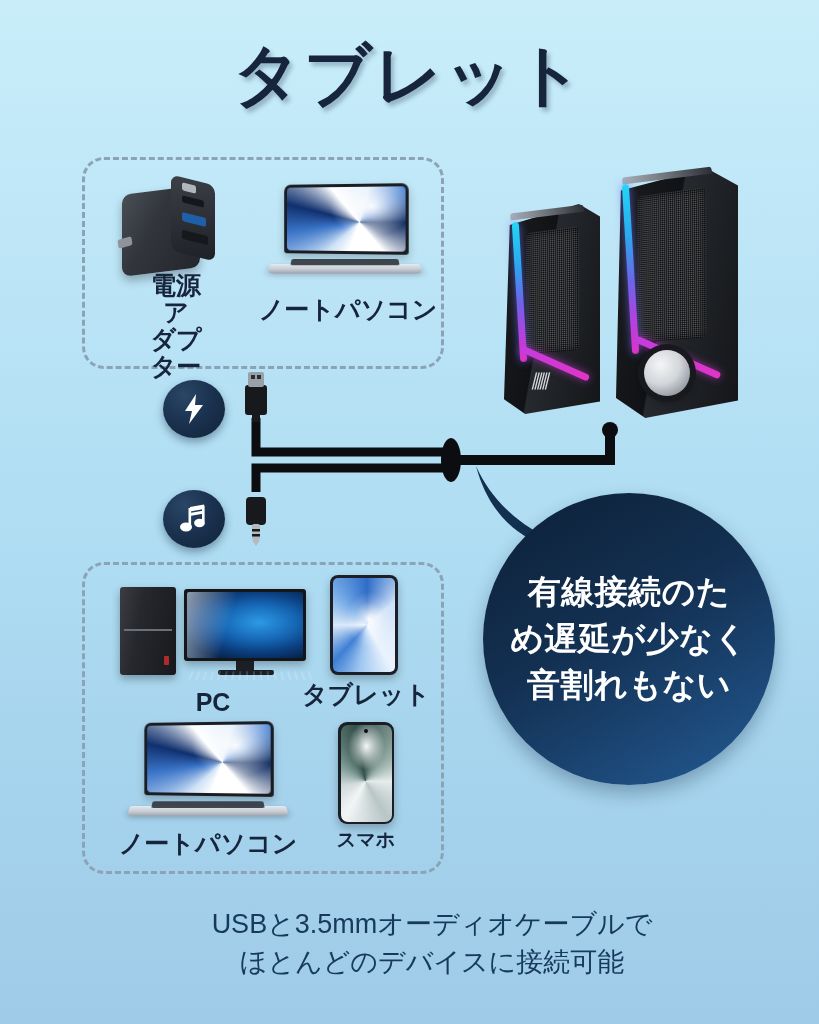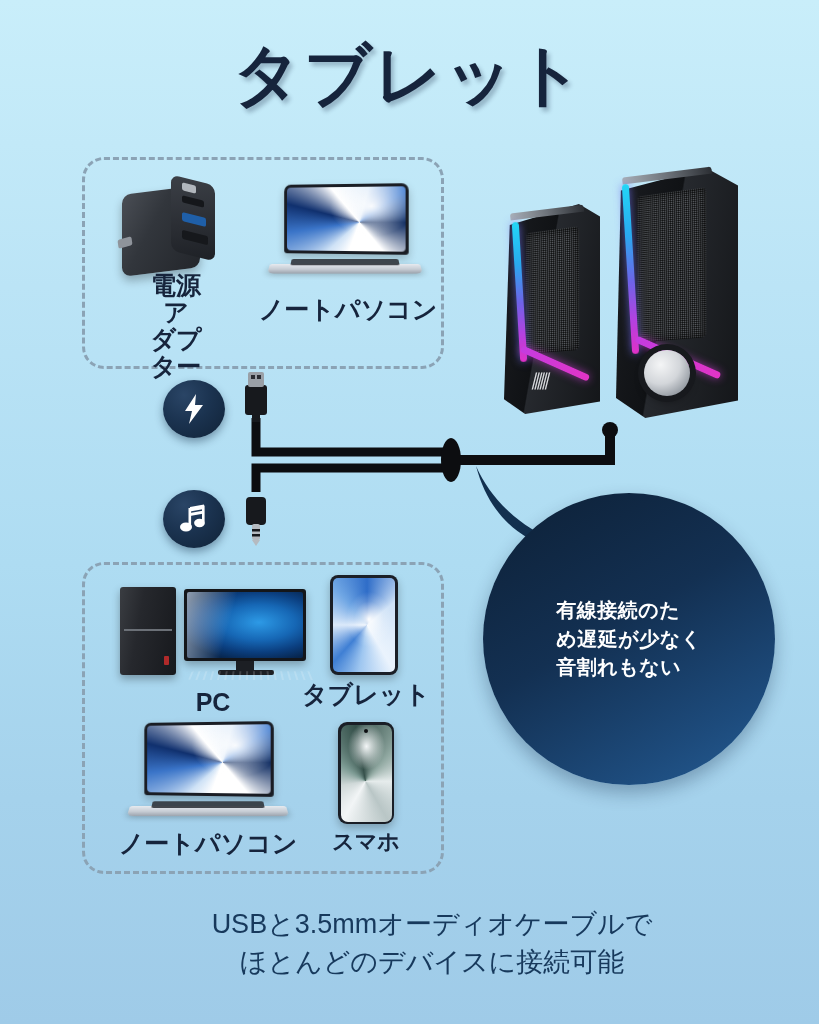--- a/index.html
+++ b/index.html
@@ -178,24 +178,24 @@
   .bubble {
     position: absolute;
     left: 483px; top: 493px; width: 292px; height: 292px;
     border-radius: 50%;
     background: linear-gradient(150deg, #0d2036 0%, #133052 45%, #1d4b7c 80%, #255d95 100%);
     display: flex; align-items: center; justify-content: center;
     box-shadow: 0 8px 18px rgba(10,30,60,.3);
   }
   .bubble .btxt {
     color: #ffffff;
-    font-size: 20px;
+    font-size: 33px;
     font-weight: bold;
     line-height: 1.42;
-    text-align: left;
+    text-align: center;
     letter-spacing: .5px;
     white-space: pre-line;
   }
 
   
   .pc { position: absolute; left: 118px; top: 583px; width: 200px; height: 100px; }
   .pc .tower {
     position: absolute; left: 2px; top: 4px; width: 56px; height: 88px;
     background: linear-gradient(100deg, #3a3d42 0%, #26282d 35%, #17191d 100%);
     border-radius: 3px;
@@ -416,19 +416,19 @@
     </div>
     <div class="label" style="top:108px; left:100px; font-size:25px;">ノートパソコン</div>
   </div>
 
   <div class="cell" style="left:310px; top:722px; width:112px; height:140px;">
     <div class="phone" style="left:28px; top:0;">
       <div class="scr">
         <div class="punch"></div>
       </div>
     </div>
-    <div class="label" style="top:108px; left:56px; font-size:22px;">スマホ</div>
+    <div class="label" style="top:108px; left:56px; font-size:19px;">スマホ</div>
   </div>
 
   <div class="footer">USBと3.5mmオーディオケーブルで
 ほとんどのデバイスに接続可能</div>
 
 </div>
 
 </body></html>

